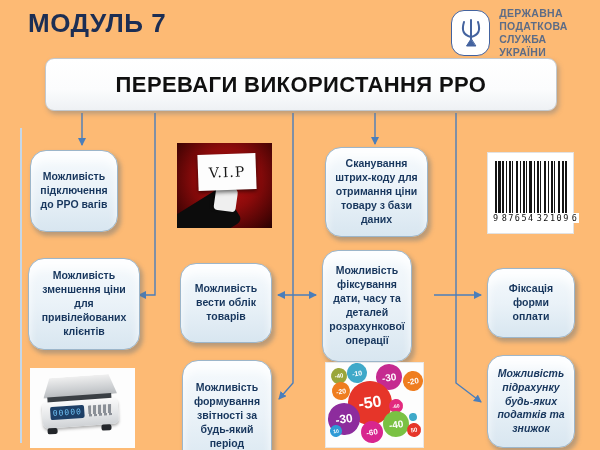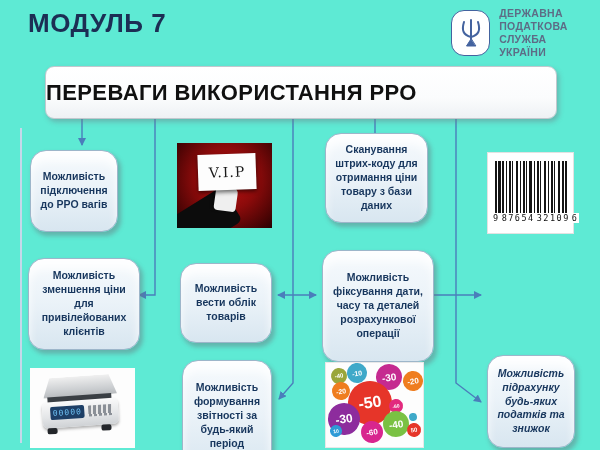--- a/index.html
+++ b/index.html
@@ -1,30 +1,30 @@
 <!DOCTYPE html>
 <html><head>
 <meta charset="utf-8">
 <style>
   html,body{margin:0;padding:0;background:#e9e9e9;}
   #slide{
-    position:relative;width:600px;height:450px;background:#5eead4;overflow:hidden;
+    position:relative;width:600px;height:450px;background:#fdba74;overflow:hidden;
     font-family:"Liberation Sans",sans-serif;
   }
   
   #module-label{position:absolute;left:28px;top:8px;font-size:26px;font-weight:bold;color:#1c2e54;letter-spacing:.5px;}
   #logo{position:absolute;left:417px;top:7px;display:flex;align-items:center;gap:9px;margin-left:34px;}
   #logo .emblem{width:44px;height:44px;border:1.6px solid #44639f;border-radius:13px;display:flex;align-items:center;justify-content:center;background:#fff;}
   #logo .org{font-size:10.5px;line-height:13px;color:#5d6c86;font-weight:bold;letter-spacing:.3px;}
   
   #title-box{
-    position:absolute;left:45px;top:66px;width:510px;height:51px;border-radius:9px;
+    position:absolute;left:45px;top:58px;width:510px;height:51px;border-radius:9px;
     background:linear-gradient(180deg,#ffffff 0%,#fbfcfd 60%,#eef1f4 100%);
     border:1px solid #c2c8ce;box-shadow:2px 3px 5px rgba(110,120,130,.45);
-    display:flex;align-items:center;justify-content:flex-start;
+    display:flex;align-items:center;justify-content:center;
   }
   #title-box .t{font-size:22px;font-weight:bold;color:#101010;letter-spacing:.4px;}
   
   .bluebox{
     position:absolute;border-radius:16px;border:1px solid #9db6ca;
     background:linear-gradient(180deg,#f6fafd 0%,#eaf2f8 50%,#d8e6f0 100%);
     box-shadow:2.5px 3.5px 4px rgba(105,115,125,.45), inset 0 10px 10px rgba(255,255,255,.85);
     display:flex;align-items:center;justify-content:center;text-align:center;
     padding:5px 6px;box-sizing:border-box;
     font-size:10.5px;font-weight:bold;color:#17365d;line-height:1.32;
@@ -126,43 +126,44 @@
 
   <div class="bluebox" style="left:30px;top:150px;width:88px;height:82px;">Можливість підключення до РРО вагів</div>
 
   <div id="vip">
     <div class="sleeve"></div>
     <div class="finger"></div>
     <div class="glove"></div>
     <div class="card">V.I.P</div>
   </div>
 
-  <div class="bluebox" style="left:325px;top:133px;width:103px;height:90px;">Сканування штрих-коду для отримання ціни товару з бази даних</div>
+  <div class="bluebox" style="left:325px;top:147px;width:103px;height:90px;">Сканування штрих-коду для отримання ціни товару з бази даних</div>
 
   <div id="barcode">
     <div class="bars"></div>
     <div class="guard" style="left:7px;"></div>
     <div class="guard" style="left:11px;"></div>
     <div class="guard" style="left:41px;"></div>
     <div class="guard" style="left:74px;"></div>
     <div class="guard" style="left:77px;"></div>
     <div class="digits">
       <span>9</span>
       <span>87654</span>
       <span>32109</span>
       <span>6</span>
     </div>
   </div>
 
   <div class="bluebox" style="left:28px;top:258px;width:112px;height:92px;">Можливість зменшення ціни для привілейованих клієнтів</div>
 
   <div class="bluebox" style="left:180px;top:263px;width:92px;height:80px;">Можливість вести облік товарів</div>
 
-  <div class="bluebox" style="left:322px;top:250px;width:112px;height:112px;">Можливість фіксування дати, часу та деталей розрахункової операції</div>
+  <div class="bluebox" style="left:322px;top:250px;width:90px;height:112px;">Можливість фіксування дати, часу та деталей розрахункової операції</div>
 
+  <div class="bluebox" style="left:487px;top:268px;width:88px;height:70px;">Фіксація форми оплати</div>
 
   <div id="scale">
     <div class="inner">
       <div class="platter"></div>
       <div class="band"></div>
       <div class="body">
         <div class="lcd">
           <span>00000</span>
         </div>
         <div class="keys"></div>

